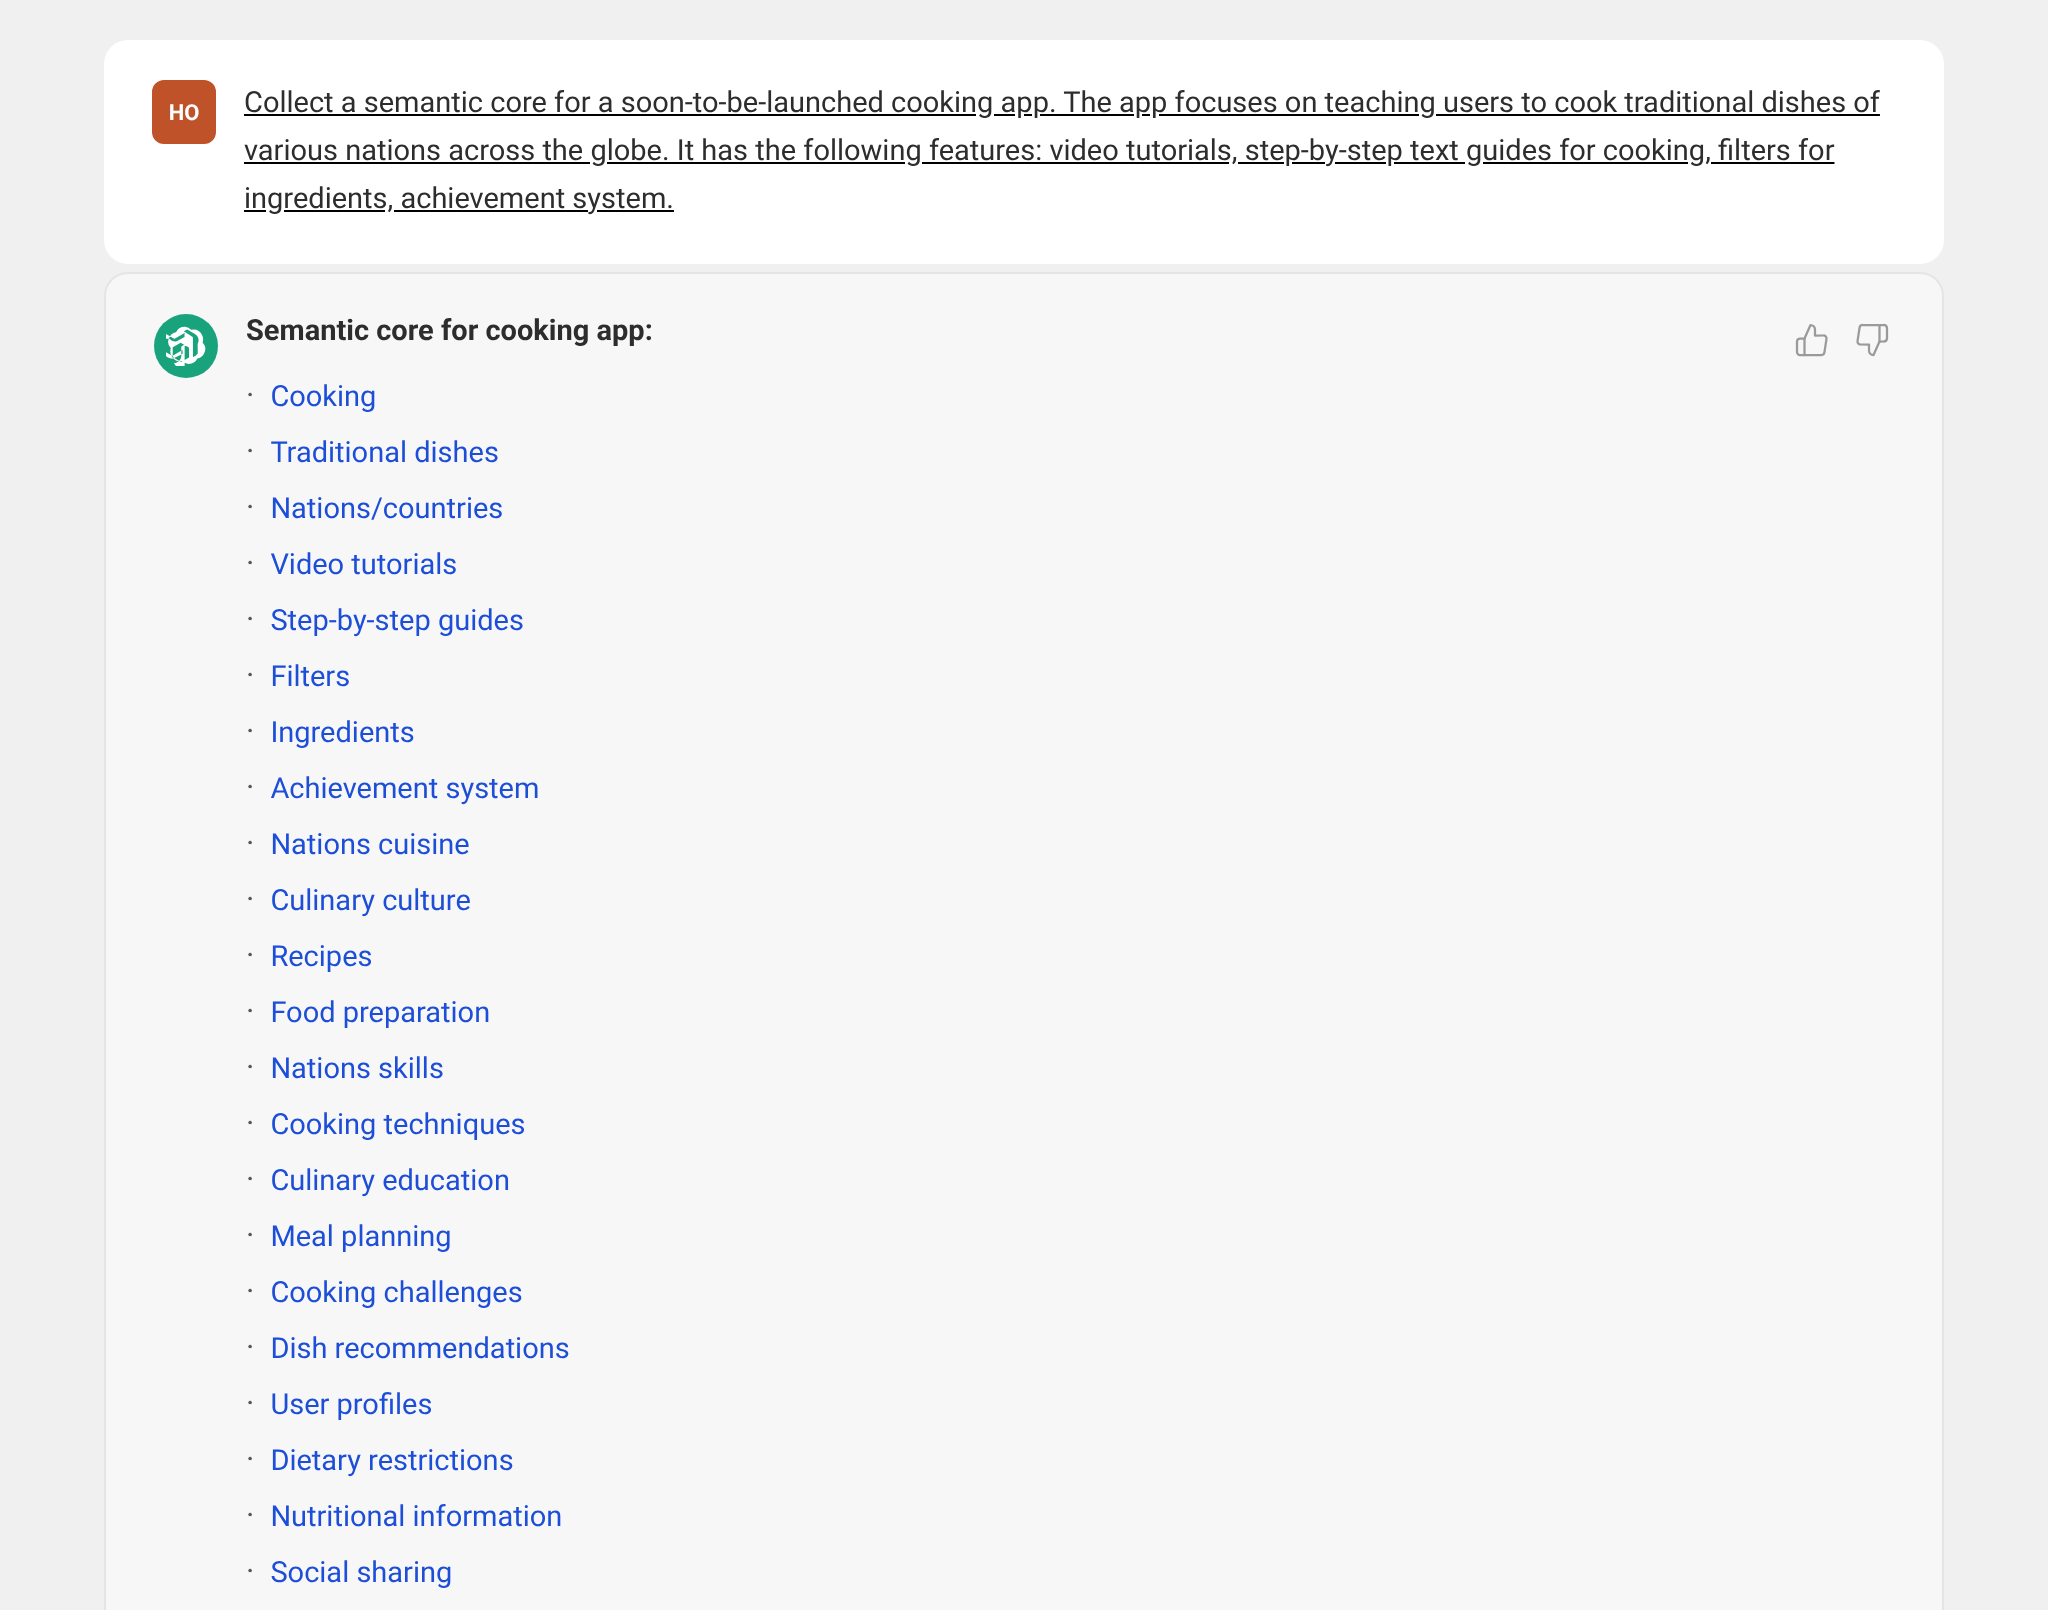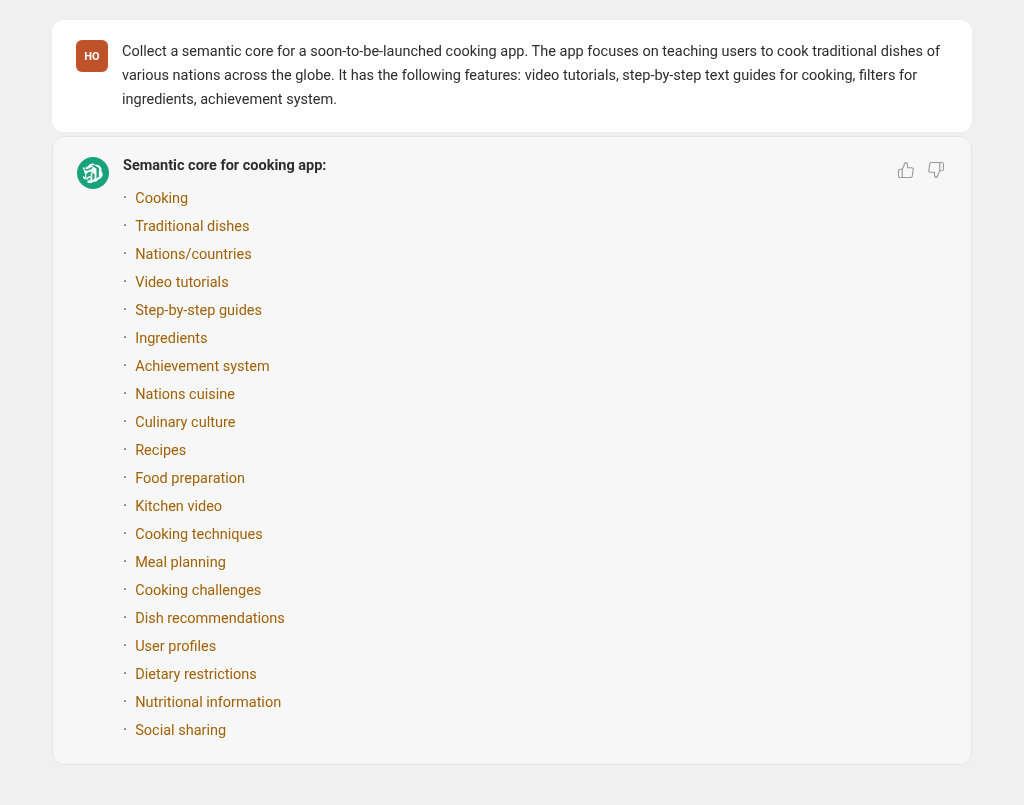--- a/index.html
+++ b/index.html
@@ -62,20 +62,21 @@
       border-radius: 50%;
     }
 
     .avatar.ai svg {
       width: 20px;
       height: 20px;
     }
 
     .message-content {
       flex: 1;
+      text-decoration: underline;
     }
 
     .message-text {
       font-size: 14.5px;
       line-height: 1.65;
       color: #2d2d2d;
     }
 
     .response-body {
       flex: 1;
@@ -89,21 +90,21 @@
     }
 
     .semantic-list {
       list-style: none;
       padding: 0;
       margin: 0;
     }
 
     .semantic-list li {
       font-size: 14.5px;
-      color: #a16207;
+      color: #1d4ed8;
       line-height: 1.75;
       display: flex;
       align-items: baseline;
       gap: 8px;
     }
 
     .semantic-list li::before {
       content: '·';
       font-size: 16px;
       color: #555;
@@ -164,28 +165,30 @@
         </svg>
       </div>
       <div class="response-body">
         <p class="response-title">Semantic core for cooking app:</p>
         <ul class="semantic-list" id="semantic-list">
             <li>Cooking</li>
             <li>Traditional dishes</li>
             <li>Nations/countries</li>
             <li>Video tutorials</li>
             <li>Step-by-step guides</li>
+            <li>Filters</li>
             <li>Ingredients</li>
             <li>Achievement system</li>
             <li>Nations cuisine</li>
             <li>Culinary culture</li>
             <li>Recipes</li>
             <li>Food preparation</li>
-            <li>Kitchen video</li>
+            <li>Nations skills</li>
             <li>Cooking techniques</li>
+            <li>Culinary education</li>
             <li>Meal planning</li>
             <li>Cooking challenges</li>
             <li>Dish recommendations</li>
             <li>User profiles</li>
             <li>Dietary restrictions</li>
             <li>Nutritional information</li>
             <li>Social sharing</li>
           </ul>
       </div>
       <div class="feedback-buttons">

